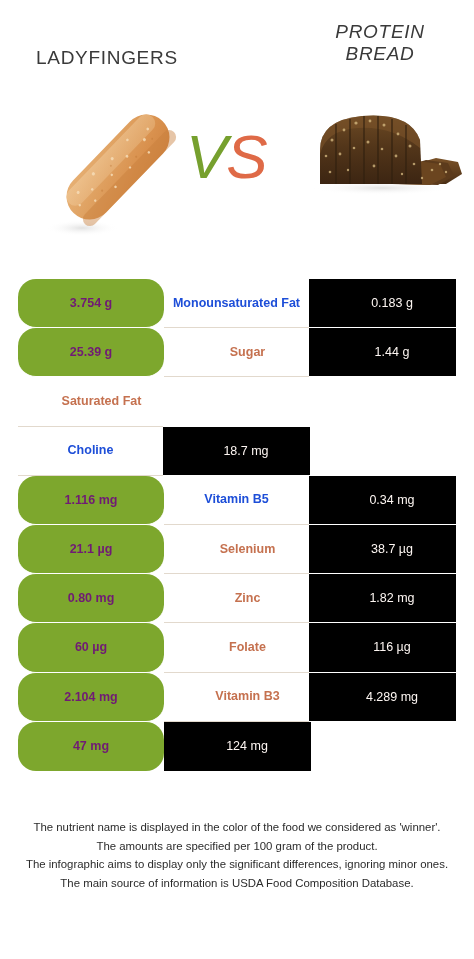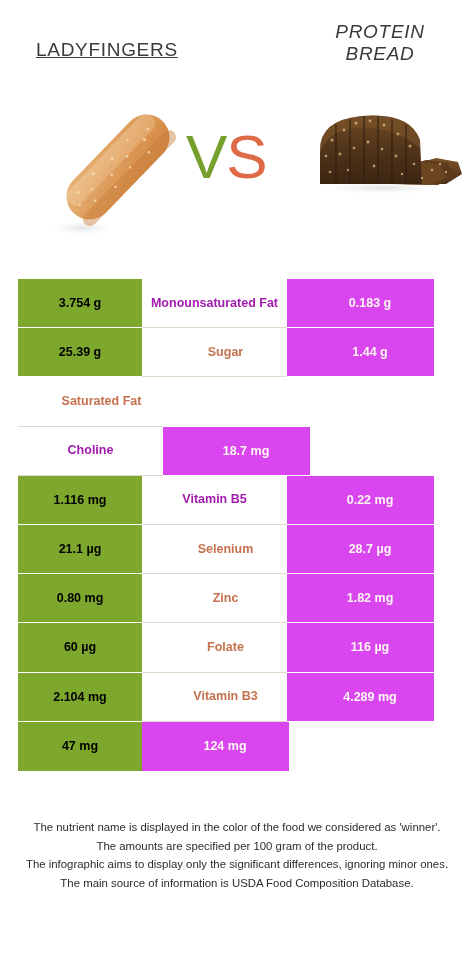--- a/index.html
+++ b/index.html
@@ -24,23 +24,22 @@
     position: absolute;
     color: #3a3a3a;
     font-weight: 300;
     letter-spacing: 0.7px;
     font-size: 19px;
     line-height: 22px;
     text-transform: uppercase;
   }
   .title-left {
     left: 36px;
-    top: 39px;
+    top: 47px;
     white-space: nowrap;
-    text-decoration: underline;
   }
   .title-right {
     left: 300px;
     top: 21px;
     width: 160px;
     text-align: center;
     font-style: italic;
   }
   .title-right .ln {
     display: block;
@@ -67,20 +66,21 @@
   }
   .vs {
     position: absolute;
     left: 186px;
     top: 38px;
     font-size: 62px;
     font-weight: 400;
     letter-spacing: -1px;
     line-height: 62px;
     font-family: "Liberation Sans", sans-serif;
+    font-style: italic;
   }
   .vs .v { color: #76a02e; }
   .vs .s { color: #df6a47; }
 
   
   .table {
     position: absolute;
     left: 18px;
     top: 279px;
     width: 438px;
@@ -91,48 +91,49 @@
     align-items: stretch;
   }
   .cell {
     display: flex;
     align-items: center;
     justify-content: center;
     text-align: center;
     box-sizing: border-box;
   }
   .cell-left {
-    width: 124px;
+    width: 146px;
     background: #7da72d;
-    color: #000000;
+    color: #701a75;
     font-size: 12.5px;
     font-weight: 700;
     border-bottom: 1.4px solid #ffffff;
+    border-radius: 18px;
   }
   .row:last-child .cell-left { border-bottom: none; }
 
   .cell-mid {
     width: 145px;
     background: #ffffff;
     font-size: 12.5px;
     font-weight: 700;
     line-height: 15px;
     padding: 0 6px;
     border-bottom: 1px solid #e2d9cd;
   }
   .row:last-child .cell-mid { border-bottom: none; }
-  .cell-mid.win-left { color: #a21caf; }
+  .cell-mid.win-left { color: #1d4ed8; }
   .cell-mid.win-right { color: #c5714f; padding-left: 28px; }
 
   .cell-right {
     width: 147px;
-    background: #d946ef;
+    background: #000000;
     color: #fdf6f2;
     font-size: 12.5px;
-    font-weight: 700;
+    font-weight: 400;
     border-bottom: 1.4px solid #ffffff;
     padding-left: 19px;
   }
   .row:last-child .cell-right { border-bottom: none; }
 
   
   .footnote {
     position: absolute;
     left: 0;
     top: 818px;
@@ -281,26 +282,26 @@
     <div class="row">
       <div class="cell cell-mid win-right">Saturated Fat</div>
     </div>
     <div class="row">
       <div class="cell cell-mid win-left">Choline</div>
       <div class="cell cell-right">18.7 mg</div>
     </div>
     <div class="row">
       <div class="cell cell-left">1.116 mg</div>
       <div class="cell cell-mid win-left">Vitamin B5</div>
-      <div class="cell cell-right">0.22 mg</div>
+      <div class="cell cell-right">0.34 mg</div>
     </div>
     <div class="row">
       <div class="cell cell-left">21.1 µg</div>
       <div class="cell cell-mid win-right">Selenium</div>
-      <div class="cell cell-right">28.7 µg</div>
+      <div class="cell cell-right">38.7 µg</div>
     </div>
     <div class="row">
       <div class="cell cell-left">0.80 mg</div>
       <div class="cell cell-mid win-right">Zinc</div>
       <div class="cell cell-right">1.82 mg</div>
     </div>
     <div class="row">
       <div class="cell cell-left">60 µg</div>
       <div class="cell cell-mid win-right">Folate</div>
       <div class="cell cell-right">116 µg</div>

